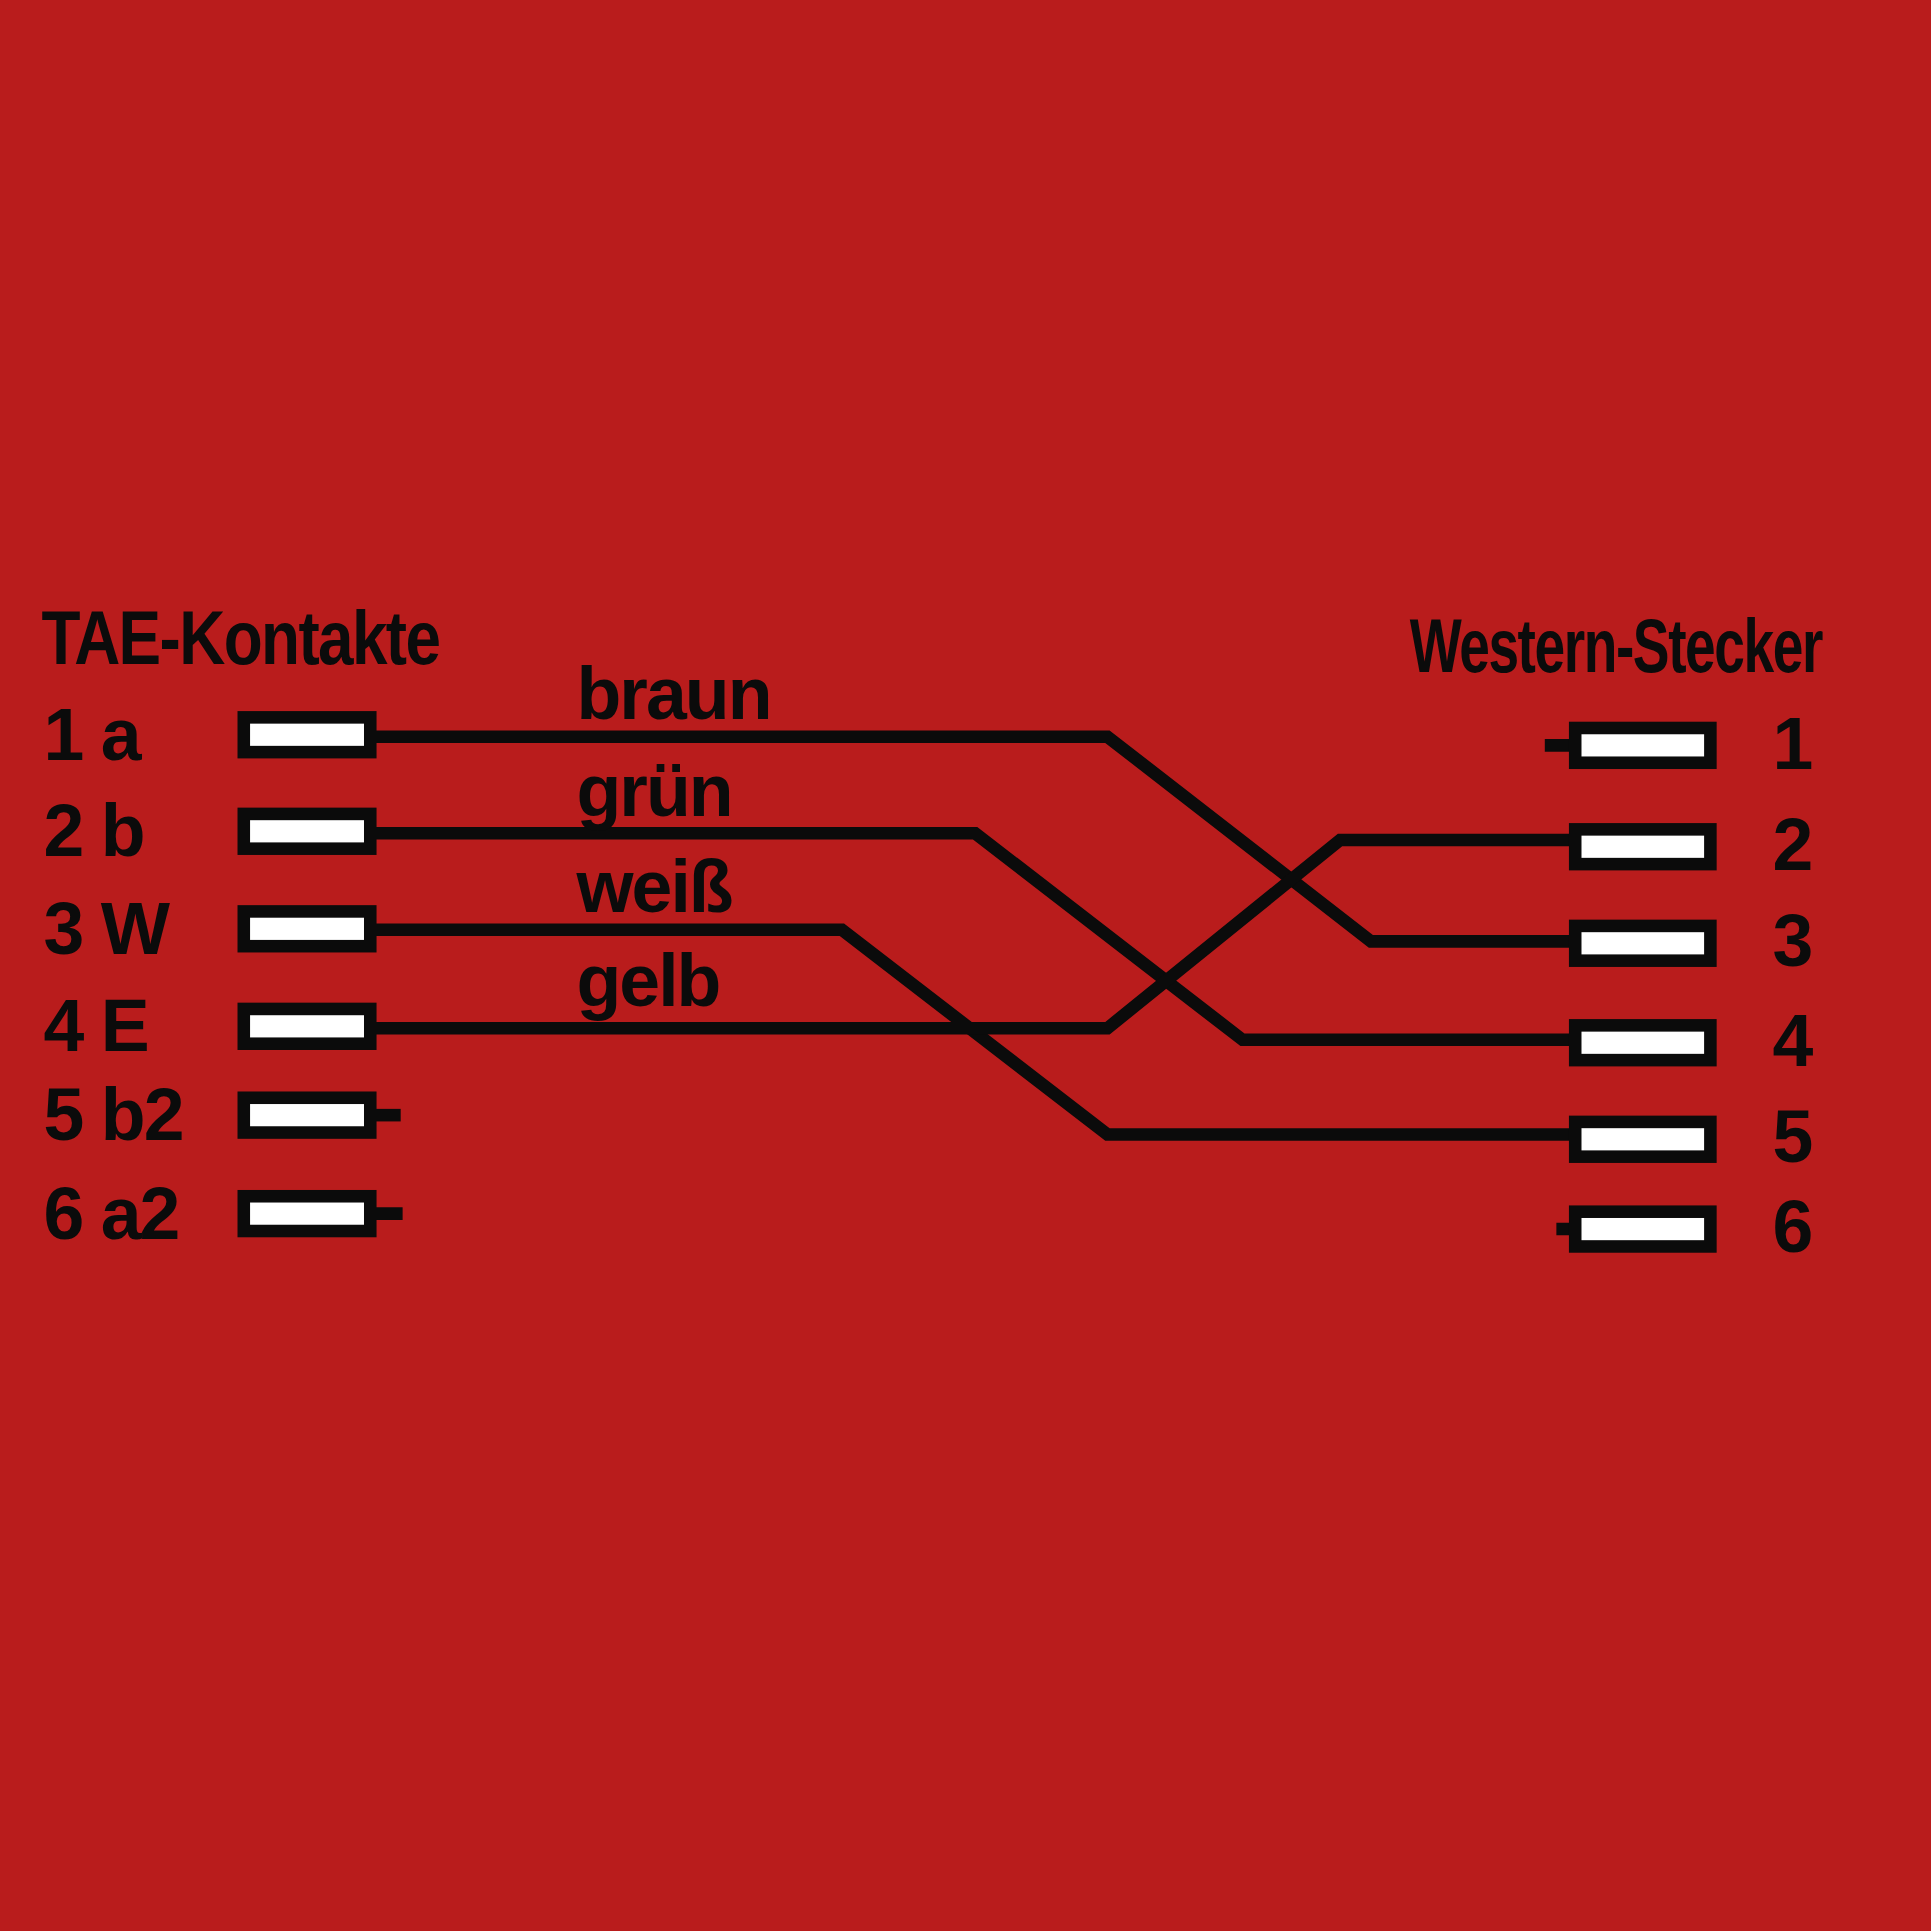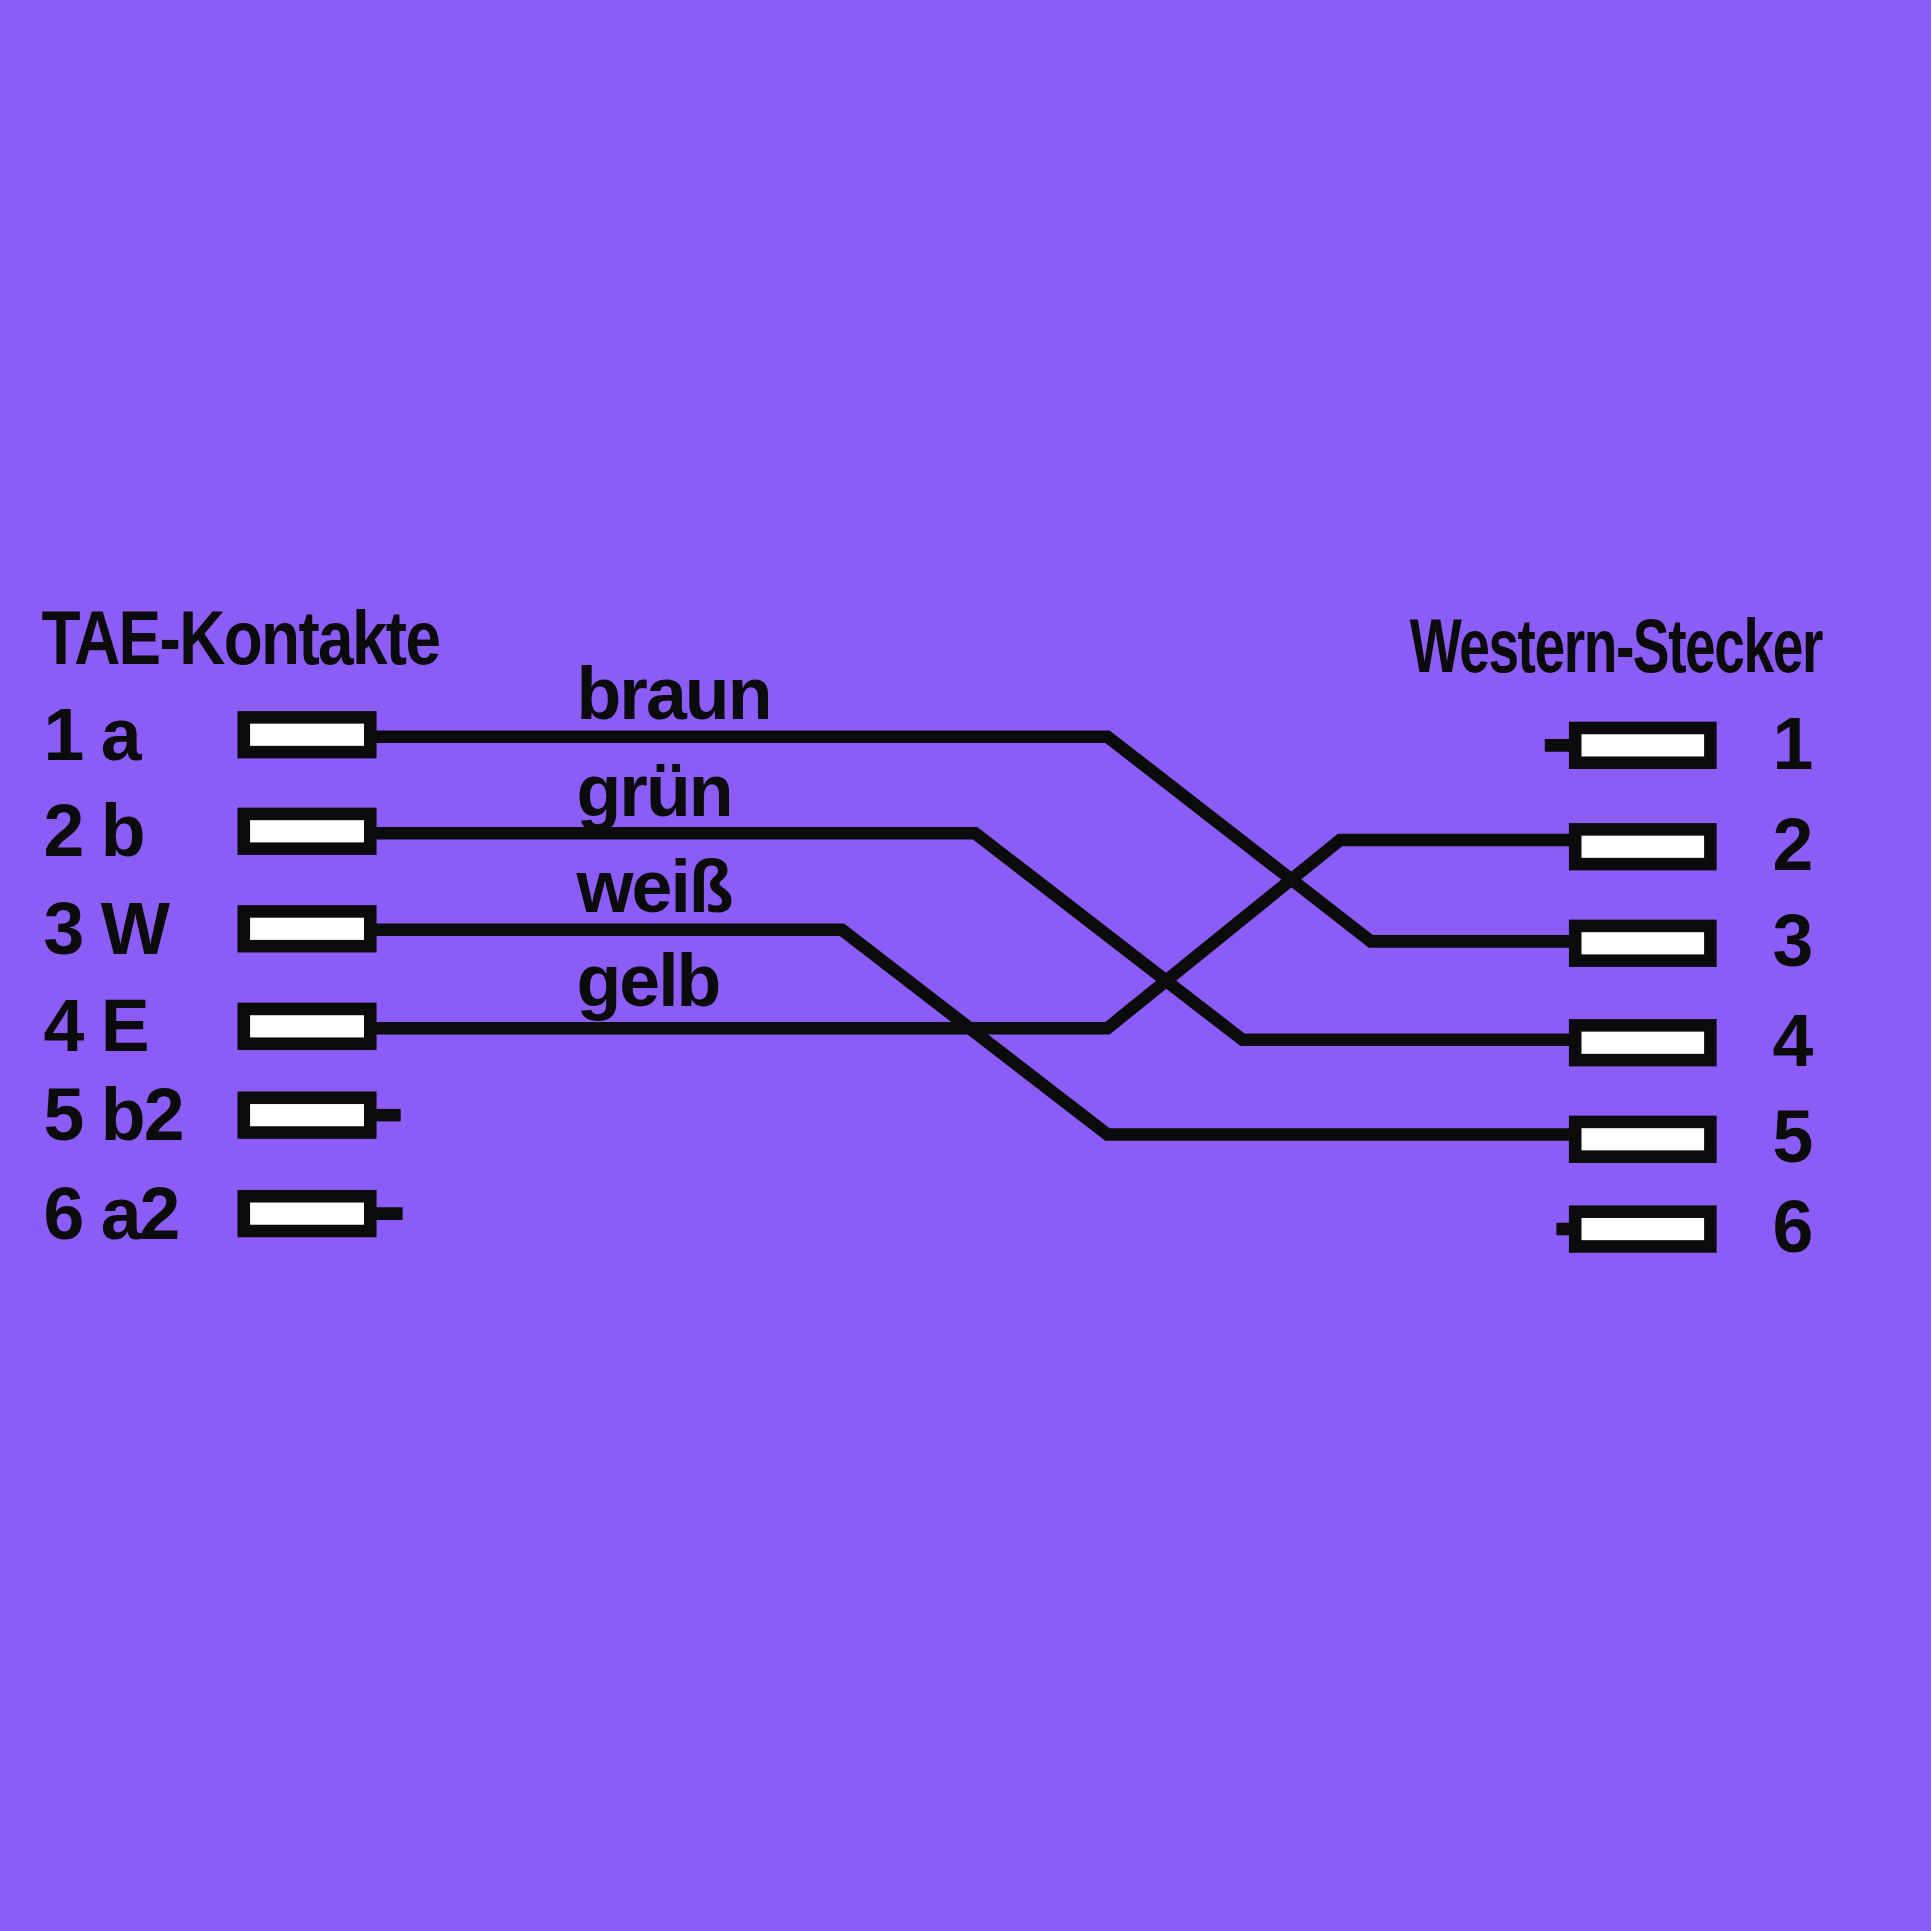--- a/index.html
+++ b/index.html
@@ -4,21 +4,21 @@
 <style>
   html, body {
     margin: 0;
     padding: 0;
     background: #ffffff;
   }
   .canvas {
     position: relative;
     width: 1931px;
     height: 1931px;
-    background: #8b5cf6;
+    background: #b91c1c;
     overflow: hidden;
   }
   svg {
     position: absolute;
     left: 0;
     top: 0;
   }
   text {
     font-family: "Liberation Sans", sans-serif;
     font-weight: bold;

